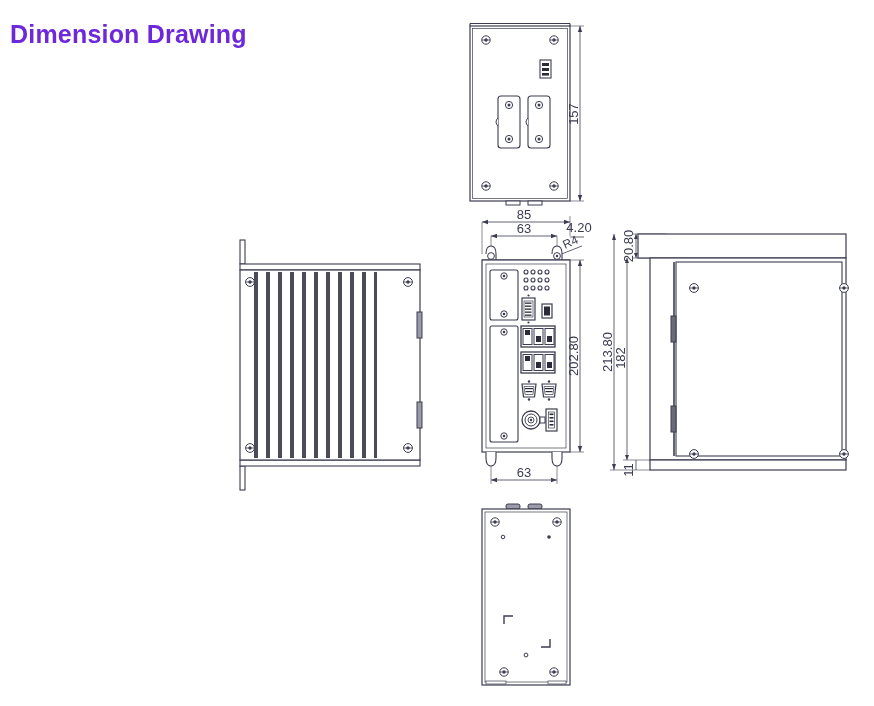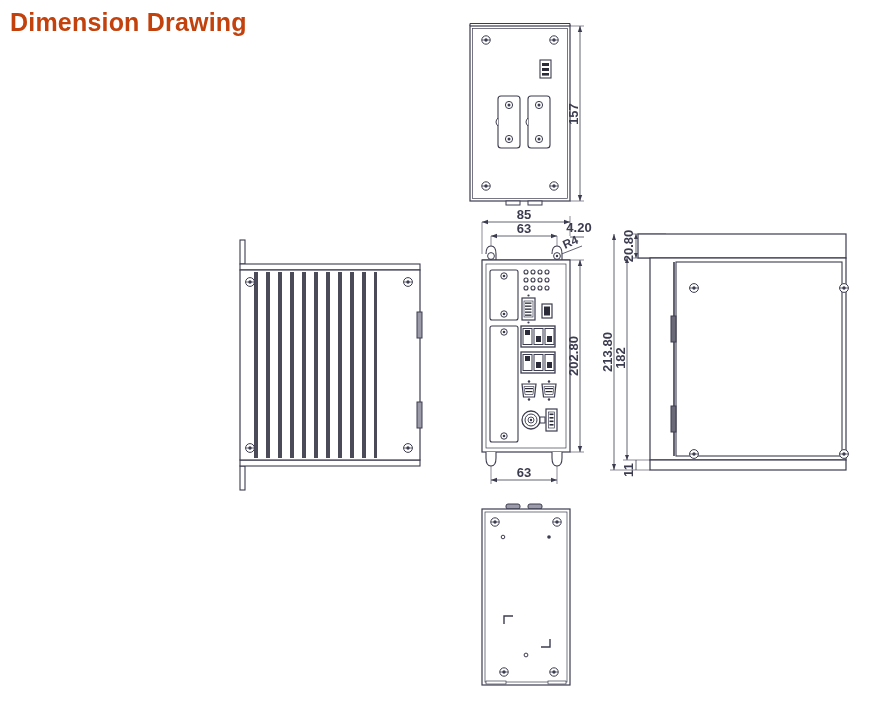--- a/index.html
+++ b/index.html
@@ -4,27 +4,27 @@
 <style>
   html,body{margin:0;padding:0;}
   body{
     width:874px;height:706px;
     background:#ffffff;
     font-family:"Liberation Sans", sans-serif;
     overflow:hidden;
     position:relative;
   }
   #page-title{
-    position:absolute;left:10px;top:8px;
+    position:absolute;left:10px;top:20px;
     font-size:25px;font-weight:bold;
-    color:#c2410c;
+    color:#6d28d9;
     letter-spacing:.2px;
     white-space:nowrap;
   }
-  .view{position:absolute;font-weight:bold;}
+  .view{position:absolute;}
   svg{display:block;overflow:visible;}
   .dimtext{
     font-family:"Liberation Sans", sans-serif;
     font-size:13px;
     fill:#3c3c50;
   }
   .dimtext.small{font-size:12px;}
 </style>
 </head>
 <body>

